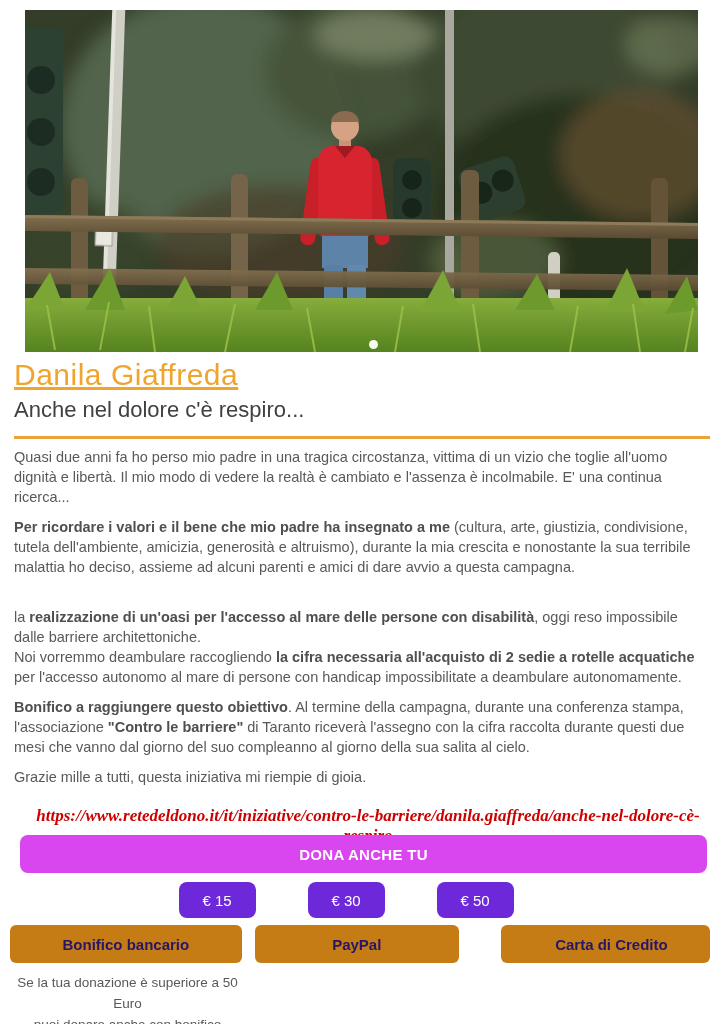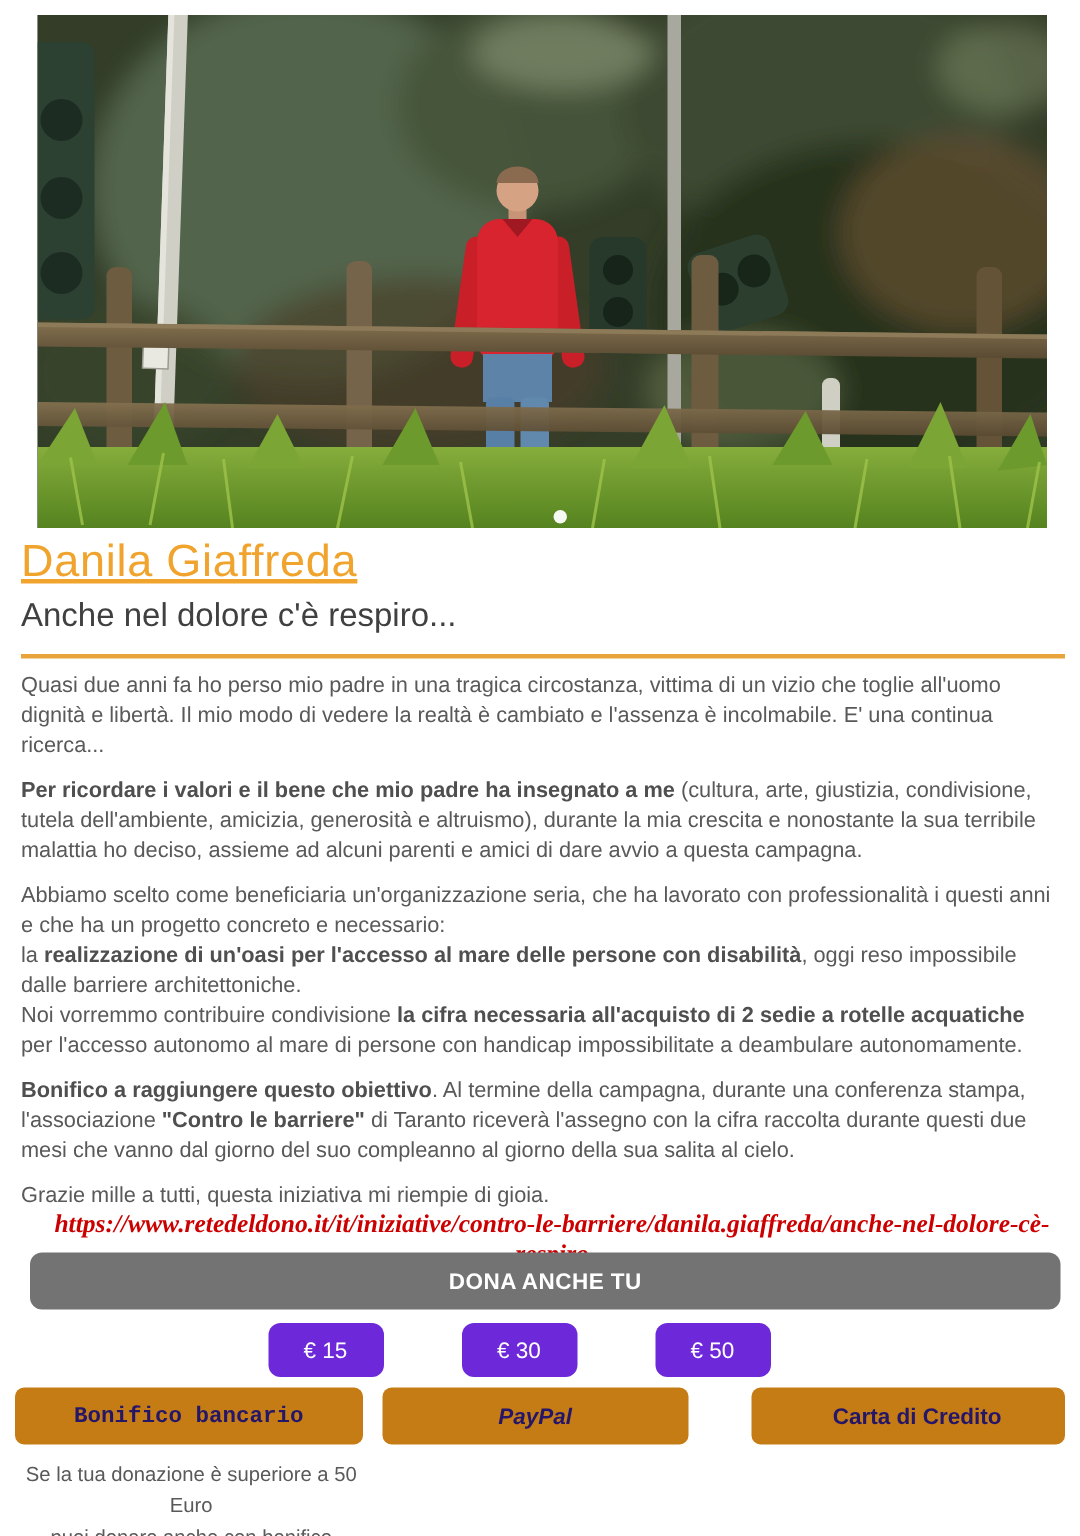--- a/index.html
+++ b/index.html
@@ -39,21 +39,21 @@
   .story .i { font-style:italic; }
   .campaign-link {
     position:absolute; left:16px; right:0; top:806px;
     text-align:center;
     font-family:"Liberation Serif", serif;
     font-size:17px; font-weight:bold; font-style:italic;
     color:#CC0000; text-decoration:none; display:block;
   }
   .cta-bar {
     position:absolute; left:20px; top:835px; width:687px; height:38px;
-    background:#737373; border-radius:8px; color:#ffffff;
+    background:#d946ef; border-radius:8px; color:#ffffff;
     font-size:15px; font-weight:bold; letter-spacing:.3px;
     display:flex; align-items:center; justify-content:center; cursor:pointer;
   }
   .amounts {
     position:absolute; left:0; top:882px; width:720px;
     display:flex; justify-content:center; gap:52px;
     transform:translateX(-14px);
   }
   .amount-btn {
     width:77px; height:36px; background:#6d28d9; border:none;
@@ -64,22 +64,22 @@
   .methods {
     position:absolute; left:10px; top:925px; width:700px;
     display:flex;
   }
   .method-btn {
     height:38px; background:#C67C15; border:none; border-radius:6px;
     color:#261668; font-size:15px; font-weight:bold;
     font-family:"Liberation Sans", sans-serif;
     display:flex; align-items:center; justify-content:center; cursor:pointer;
   }
-  .method-bonifico { width:235px; margin-right:13px;font-family:Liberation Mono, monospace; }
-  .method-paypal   { width:207px; margin-right:42px;font-style:italic; }
+  .method-bonifico { width:235px; margin-right:13px; }
+  .method-paypal   { width:207px; margin-right:42px; }
   .method-carta    { width:212px;padding-left:12px; }
   .donation-note {
     position:absolute; left:10px; top:972px; width:235px;
     text-align:center; font-size:13.5px; line-height:21px; color:#595959;
   }
 </style>
 </head>
 <body>
 
 <div class="photo-wrap">
@@ -202,23 +202,23 @@
 <h1 class="page-title">Danila Giaffreda</h1>
 <h2 class="page-subtitle">Anche nel dolore c'è respiro...</h2>
 <div class="divider"></div>
 
 <div class="story">
   <p><span>Quasi due anni fa ho perso mio padre in una tragica circostanza, vittima di un vizio che toglie all'uomo dignità e libertà. Il mio modo di vedere la realtà è cambiato e l'assenza è incolmabile. E' una continua ricerca...</span></p>
   <p>
     <span class="b">Per ricordare i valori e il bene che mio padre ha insegnato a me</span><span> (cultura, arte, giustizia, condivisione, tutela dell'ambiente, amicizia, generosità e altruismo), durante la mia crescita e nonostante la sua terribile malattia ho deciso, assieme ad alcuni parenti e amici di dare avvio a questa campagna.</span>
   </p>
   <p>
-    <span>Abbiamo scelto come beneficiaria un'organizzazione seria, che ha lavorato con professionalità i questi anni e che ha un progetto concreto e necessario:</span><br>
+    <br>
     <span>la </span><span class="b">realizzazione di un'oasi per l'accesso al mare delle persone con disabilità</span><span>, oggi reso impossibile dalle barriere architettoniche.</span><br>
-    <span>Noi vorremmo contribuire condivisione </span><span class="b">la cifra necessaria all'acquisto di 2 sedie a rotelle acquatiche</span><span> per l'accesso autonomo al mare di persone con handicap impossibilitate a deambulare autonomamente.</span>
+    <span>Noi vorremmo deambulare raccogliendo </span><span class="b">la cifra necessaria all'acquisto di 2 sedie a rotelle acquatiche</span><span> per l'accesso autonomo al mare di persone con handicap impossibilitate a deambulare autonomamente.</span>
   </p>
   <p>
     <span class="b">Bonifico a raggiungere questo obiettivo</span><span>. Al termine della campagna, durante una conferenza stampa, l'associazione </span><span class="b">"Contro le barriere"</span><span> di Taranto riceverà l'assegno con la cifra raccolta durante questi due mesi che vanno dal giorno del suo compleanno al giorno della sua salita al cielo.</span>
   </p>
   <p><span>Grazie mille a tutti, questa iniziativa mi riempie di gioia.</span></p>
 </div>
 
 <a class="campaign-link" href="#">https://www.retedeldono.it/it/iniziative/contro-le-barriere/danila.giaffreda/anche-nel-dolore-cè-respiro</a>
 
 <div class="cta-bar">DONA ANCHE TU</div>

